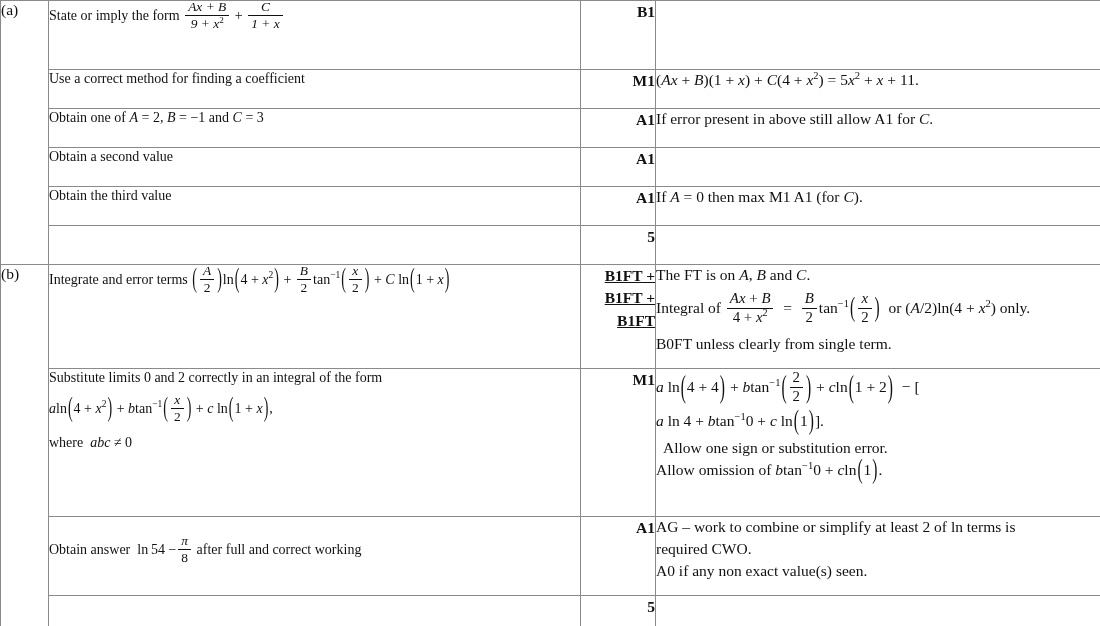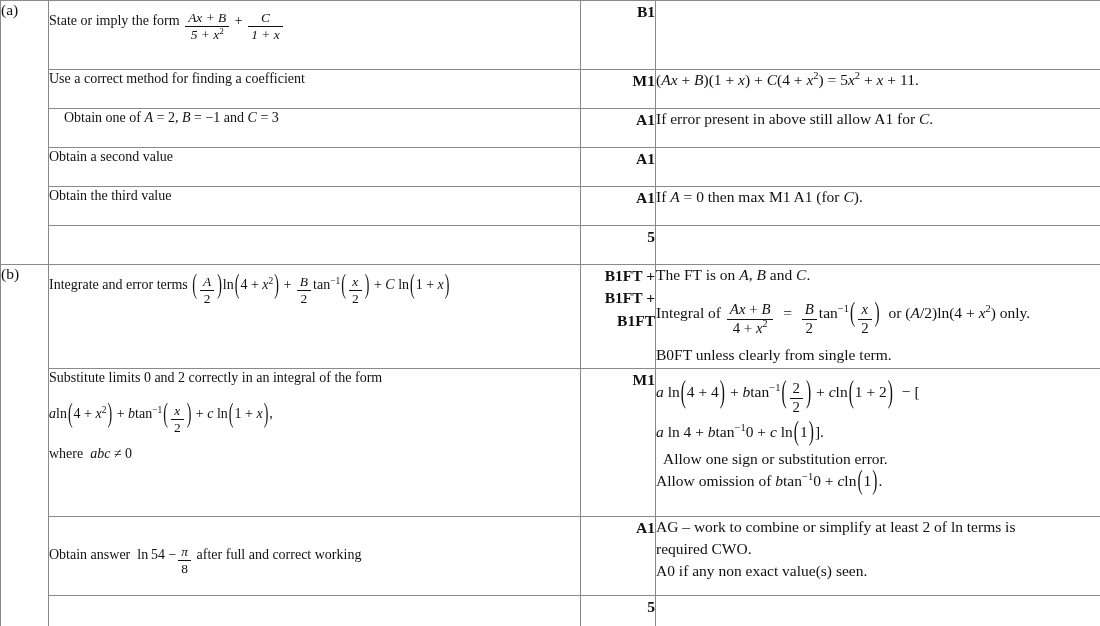--- a/index.html
+++ b/index.html
@@ -90,21 +90,21 @@
     display: inline-block;
     vertical-align: middle;
     text-align: center;
     margin: 0 2px;
     line-height: 1.05;
     position: relative;
     top: -1px;
   }
   .frac .num {
     display: block;
-    padding: 11px 3px 1px 3px;
+    padding: 0 3px 1px 3px;
     border-bottom: 1.2px solid #111;
     font-size: 0.96em;
   }
   .frac .den {
     display: block;
     padding: 1px 3px 0 3px;
     font-size: 0.96em;
   }
 
   .paren {
@@ -120,21 +120,21 @@
   .paren.sm { transform: scaleY(1.75); }
 
   sup.p { font-size: 0.68em; vertical-align: super; line-height: 0; }
   sup.inv { font-size: 0.68em; vertical-align: super; line-height: 0; }
 
   .note-line { display: block; }
   .note-line + .note-line { margin-top: 1px; }
   .note-math { display: block; margin-top: 6px; }
   .note-math + .note-line { margin-top: 5px; }
 
-  .markstack { display: block; text-align: right; }
+  .markstack { display: block; text-align: right; text-decoration: underline; }
   .markstack span { display: block; }
 </style>
 </head>
 <body>
 
 <div class="sheet">
   <table class="ms">
     <colgroup>
       <col class="c-part">
       <col class="c-body">
@@ -145,21 +145,21 @@
 
       <tr>
         <td class="part" rowspan="6">
           <span>(a)</span>
         </td>
         <td class="body" style="height:68px;">
           <span class="mathline">
             <span>State or imply the form</span>
             <span class="frac">
               <span class="num"><i class="v">Ax + B</i></span>
-              <span class="den"><i class="v">5 + x</i><sup class="p">2</sup></span>
+              <span class="den"><i class="v">9 + x</i><sup class="p">2</sup></span>
             </span>
             <span>+</span>
             <span class="frac">
               <span class="num"><i class="v">C</i></span>
               <span class="den"><i class="v">1 + x</i></span>
             </span>
           </span>
         </td>
         <td class="mark">
           <span>B1</span>
@@ -175,21 +175,21 @@
         </td>
         <td class="mark">
           <span>M1</span>
         </td>
         <td class="notes">
           <span class="mathline">(<i class="v">A</i><i class="v">x</i> + <i class="v">B</i>)(1 + <i class="v">x</i>) + <i class="v">C</i>(4 + <i class="v">x</i><sup class="p">2</sup>) = 5<i class="v">x</i><sup class="p">2</sup> + <i class="v">x</i> + 11.</span>
         </td>
       </tr>
 
       <tr>
-        <td class="body" style="height:38px;padding-left:15px;">
+        <td class="body" style="height:38px;">
           <span>Obtain one of <i class="v">A</i> = 2, <i class="v">B</i> = −1 and <i class="v">C</i> = 3</span>
         </td>
         <td class="mark">
           <span>A1</span>
         </td>
         <td class="notes">
           <span>If error present in above still allow A1 for <i class="v">C</i>.</span>
         </td>
       </tr>
 

